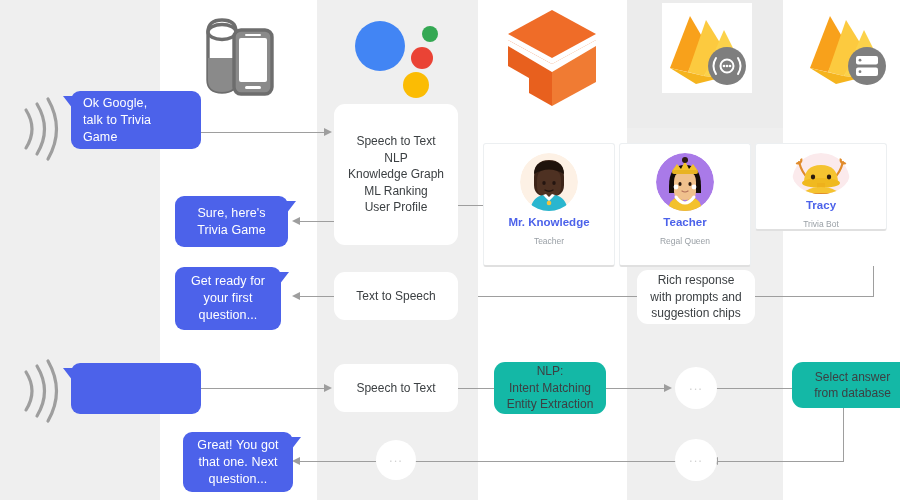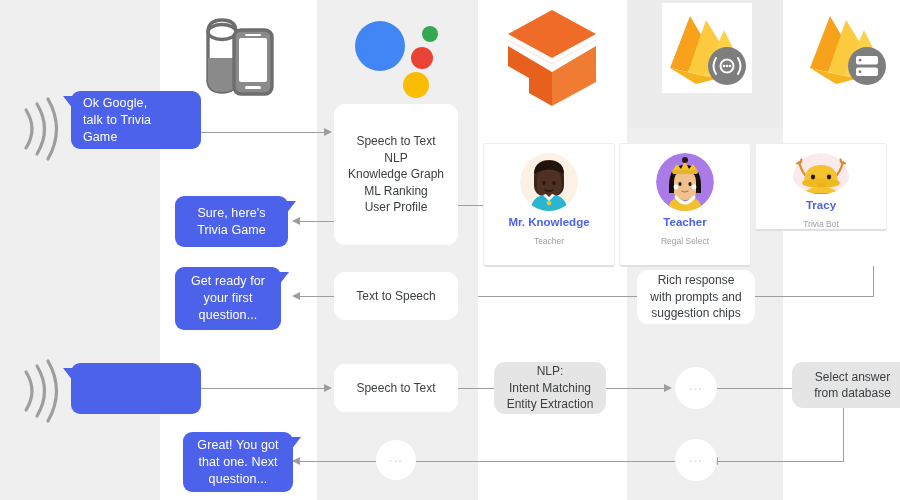--- a/index.html
+++ b/index.html
@@ -47,21 +47,21 @@
     position:absolute;box-sizing:border-box;
     border-radius:11px;
     display:flex;align-items:center;justify-content:center;
     text-align:center;
     color:#3c4043;
     font-size:12px;line-height:16.5px;
     padding:6px 8px;
     white-space:pre-line;
   }
   .pbox.white{background:#ffffff;}
-  .pbox.grey{background:#e5e5e5;}
+  .pbox.grey{background:#14b8a6;}
 
   
   .dots{
     position:absolute;border-radius:50%;
     background:#ffffff;
     display:flex;align-items:center;justify-content:center;
     color:#d2d2d2;font-size:13px;letter-spacing:1px;
     line-height:1;
   }
   .dots span{transform:translateY(-3px);}
@@ -272,21 +272,21 @@
       <path d="M16 18 L21 11 L25 16 L29 8 L33 16 L37 11 L42 18 Z" fill="#f3c12c"></path>
       <circle cx="29" cy="7" r="3" fill="#2b1a10"></circle>
       <rect x="16" y="17" width="26" height="4" rx="2" fill="#e8b324"></rect>
       <path d="M12 58 Q13 46 22 44 L29 49 L36 44 Q45 46 46 58 Z" fill="#f3c12c"></path>
       <path d="M20 44 Q29 56 38 44" fill="none" stroke="#ffffff" stroke-width="3" stroke-linecap="round"></path>
       <circle cx="20" cy="34" r="2.4" fill="#ffffff"></circle>
       <circle cx="38" cy="34" r="2.4" fill="#ffffff"></circle>
     </svg>
         </div>
         <div class="pname">Teacher</div>
-        <div class="prole">Regal Select</div>
+        <div class="prole">Regal Queen</div>
       </div>
       <div class="pcard" style="left: 755px; top: 143px; width: 132px; height: 88px;">
         <div class="av">
           <svg width="58" height="58" viewBox="0 0 58 58">
     <circle cx="29" cy="29" r="29" fill="#fbeaec"></circle>
     <path d="M7 9 Q10 20 16 25" fill="none" stroke="#e08b2b" stroke-width="2.2" stroke-linecap="round"></path>
     <path d="M51 9 Q48 20 42 25" fill="none" stroke="#e08b2b" stroke-width="2.2" stroke-linecap="round"></path>
     <circle cx="6" cy="7" r="3.4" fill="none" stroke="#e08b2b" stroke-width="2.2"></circle>
     <circle cx="52" cy="7" r="3.4" fill="none" stroke="#e08b2b" stroke-width="2.2"></circle>
     <path d="M29 12 Q46 12 46 30 L12 30 Q12 12 29 12 Z" fill="#f5c330"></path>

